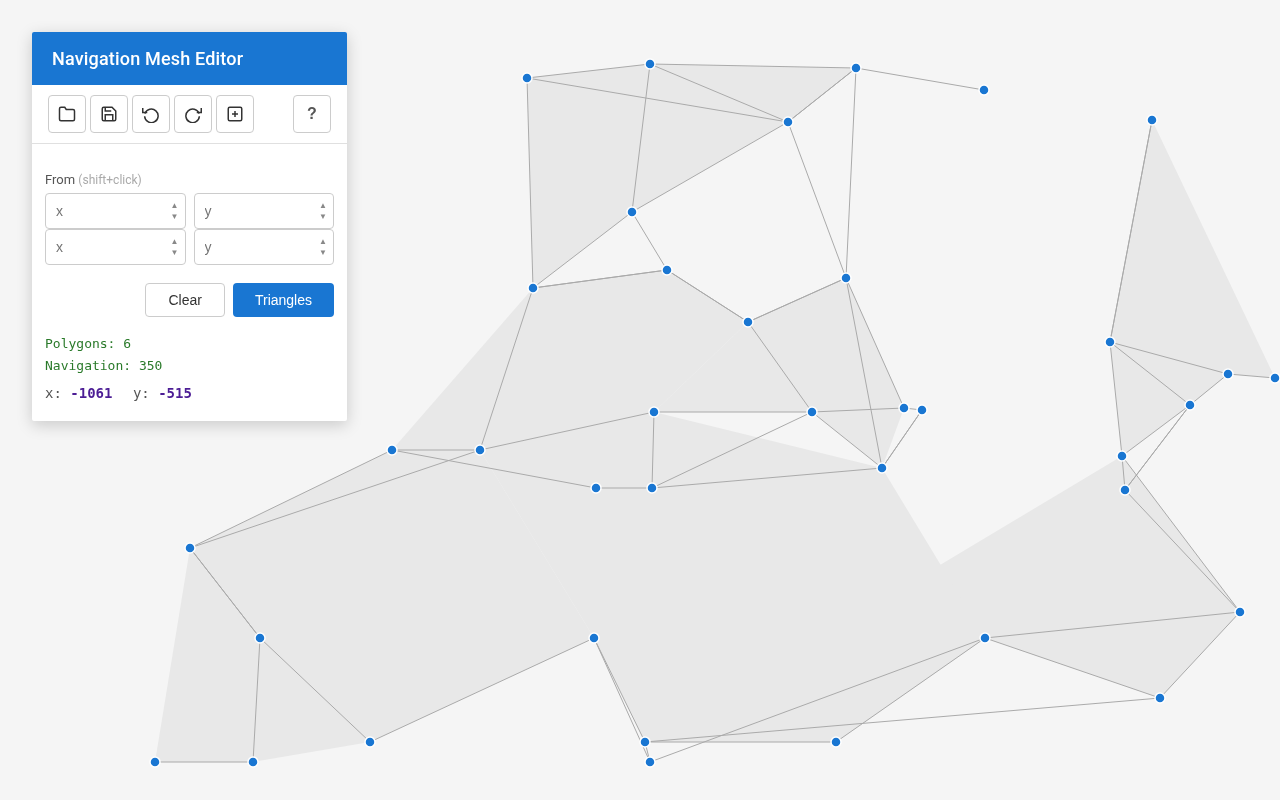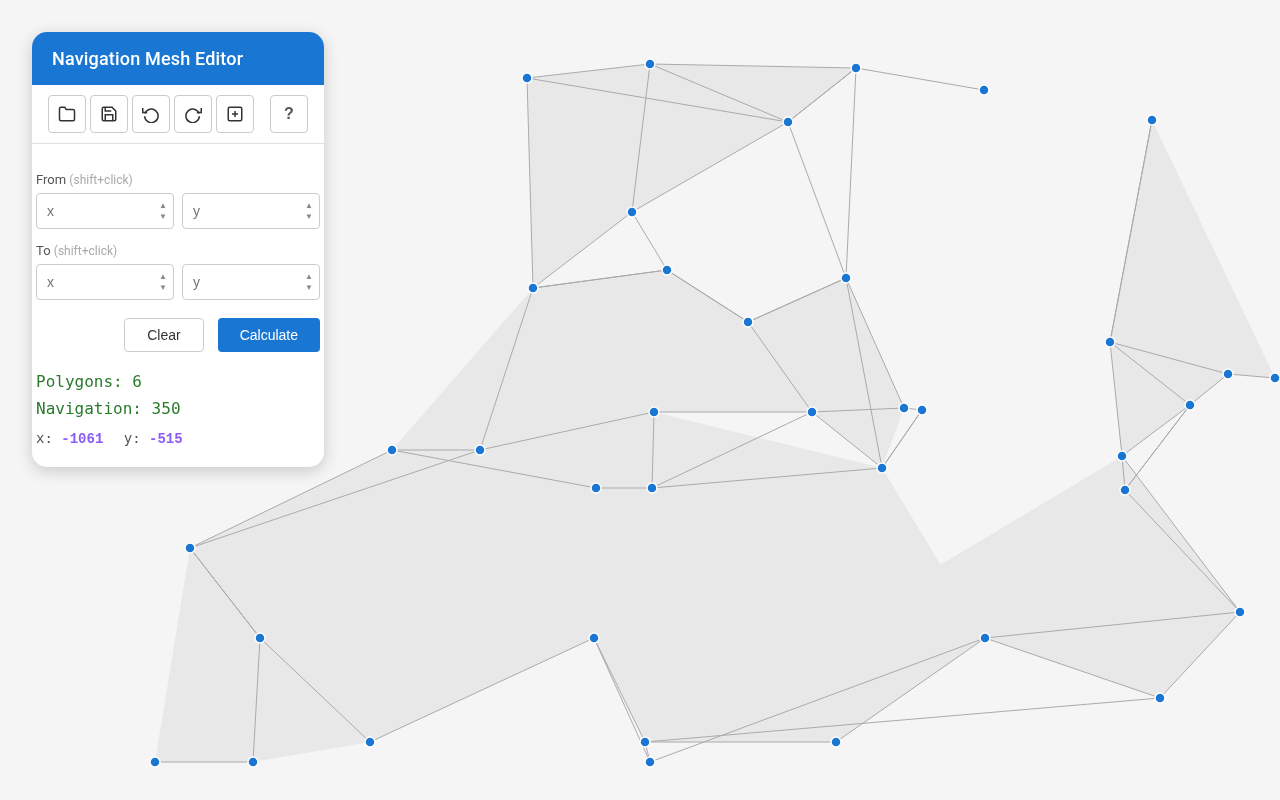--- a/index.html
+++ b/index.html
@@ -19,39 +19,39 @@
       top: 0; left: 0;
       width: 1280px;
       height: 800px;
     }
 
     
     #panel {
       position: absolute;
       top: 32px;
       left: 32px;
-      width: 292px;
+      width: 315px;
       background: #fff;
-      border-radius: 15px;
+      border-radius: 2px;
       box-shadow: 0 4px 16px rgba(0,0,0,0.18);
       overflow: hidden;
       z-index: 10;
     }
 
     #panel-header {
       background: #1976d2;
       color: #fff;
       padding: 16px 20px;
       font-size: 18px;
       font-weight: 500;
       letter-spacing: 0.01em;
     }
 
     #panel-body {
-      padding: 14px 4px 20px;
+      padding: 14px 13px 20px;
     }
 
     
     #toolbar {
       display: flex;
       align-items: center;
       gap: 4px;
       padding: 10px 16px 10px;
       border-bottom: 1px solid #e0e0e0;
     }
@@ -130,21 +130,21 @@
       cursor: pointer;
       color: #888;
       font-size: 8px;
       line-height: 1;
       user-select: none;
     }
 
     
     .action-row {
       display: flex;
-      gap: 14px;
+      gap: 8px;
       margin-top: 18px;
       justify-content: flex-end;
     }
 
     .btn-clear {
       padding: 8px 22px;
       border: 1px solid #ccc;
       border-radius: 4px;
       background: #fff;
       font-size: 14px;
@@ -160,42 +160,41 @@
       background: #1976d2;
       color: #fff;
       font-size: 14px;
       cursor: pointer;
       font-weight: 500;
     }
 
     
     #stats {
       margin-top: 16px;
-      font-size: 16px;
+      font-size: 13px;
       color: #2a7a2a;
       font-family: monospace;
       line-height: 1.7;
     }
 
     
     #coords-display {
       margin-top: 8px;
       font-size: 14px;
       color: #333;
       font-family: monospace;
     }
 
     #coords-display .coord-label {
       color: #555;
     }
 
     #coords-display .coord-val {
       font-weight: bold;
-      color: #8b5cf6;
-      font-family: Liberation Mono, monospace;
+      color: #4c1d95;
     }
 
     
     #mesh-canvas svg {
       width: 100%;
       height: 100%;
     }
   </style>
 </head>
 <body>
@@ -384,44 +383,40 @@
       </div>
       <div class="coord-input-wrap">
         <input class="coord-input" type="number" value="" placeholder="y" style="">
         <div class="spin-btns">
           <div class="spin-btn">▲</div>
           <div class="spin-btn">▼</div>
         </div>
       </div>
     </div>
 
-    <div class="section-label">
-      <span>To</span>
-      <span class="hint">(shift+click)</span>
-    </div>
     <div class="coord-row">
       <div class="coord-input-wrap">
         <input class="coord-input" type="number" value="" placeholder="x" style="">
         <div class="spin-btns">
           <div class="spin-btn">▲</div>
           <div class="spin-btn">▼</div>
         </div>
       </div>
       <div class="coord-input-wrap">
         <input class="coord-input" type="number" value="" placeholder="y" style="">
         <div class="spin-btns">
           <div class="spin-btn">▲</div>
           <div class="spin-btn">▼</div>
         </div>
       </div>
     </div>
 
     <div class="action-row">
       <button class="btn-clear">Clear</button>
-      <button class="btn-calculate">Calculate</button>
+      <button class="btn-calculate">Triangles</button>
     </div>
 
     <div id="stats">
       <div>
         <span>Polygons:</span>
         <span>6</span>
       </div>
       <div>
         <span>Navigation:</span>
         <span>350</span>

